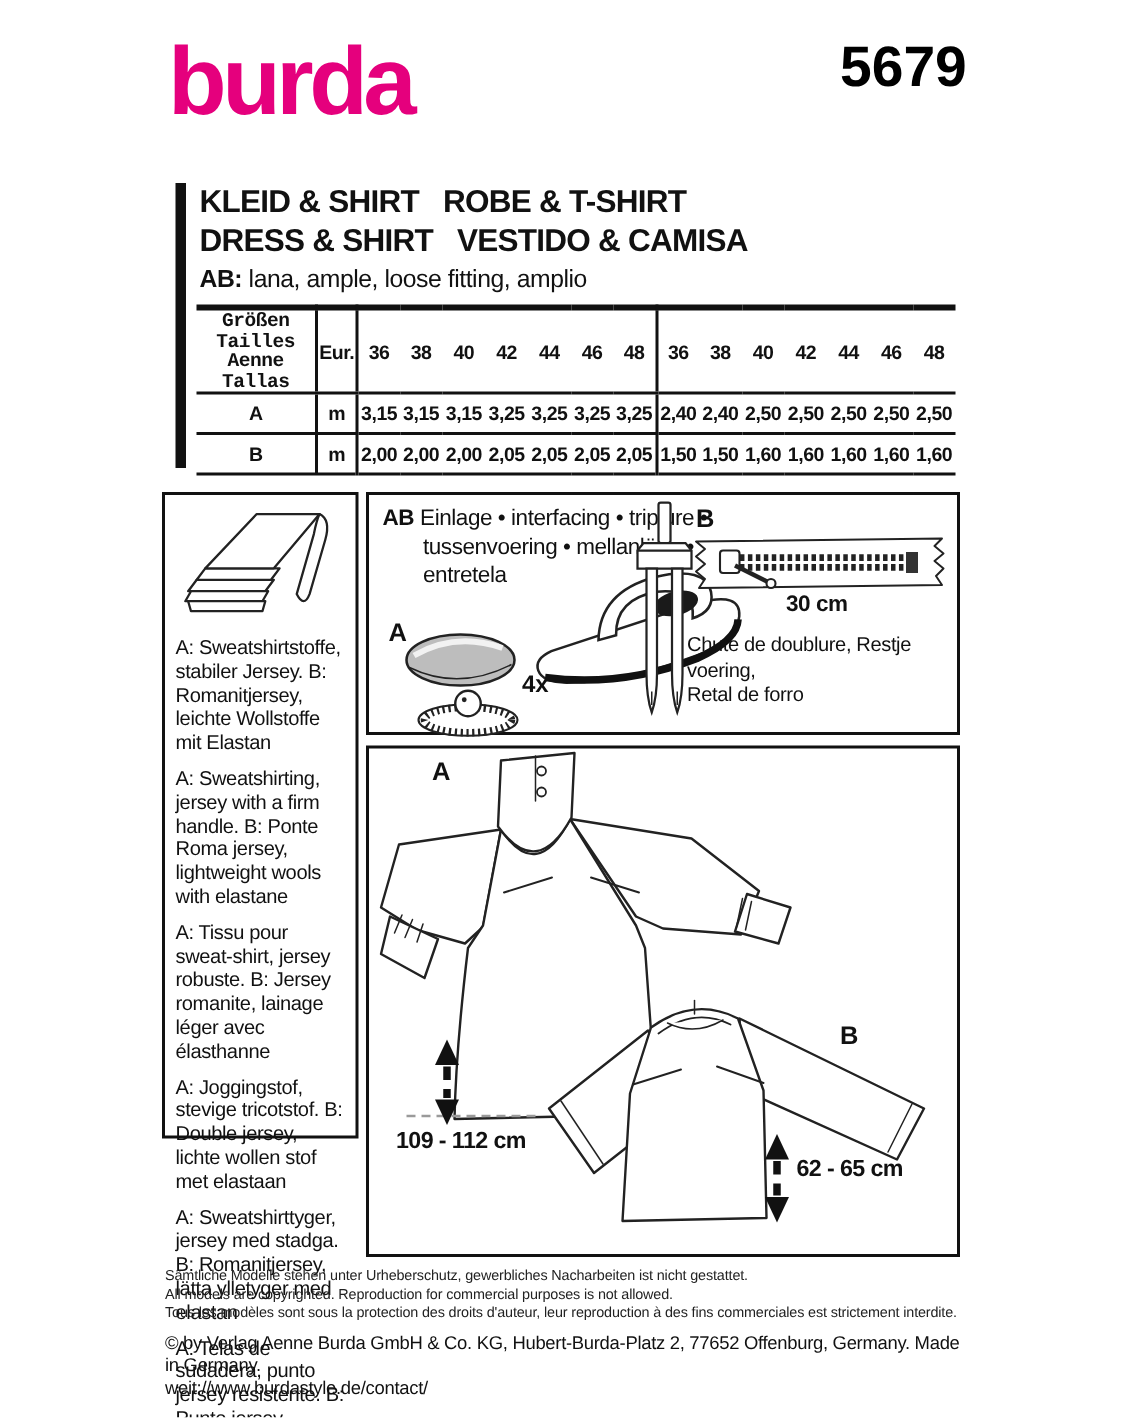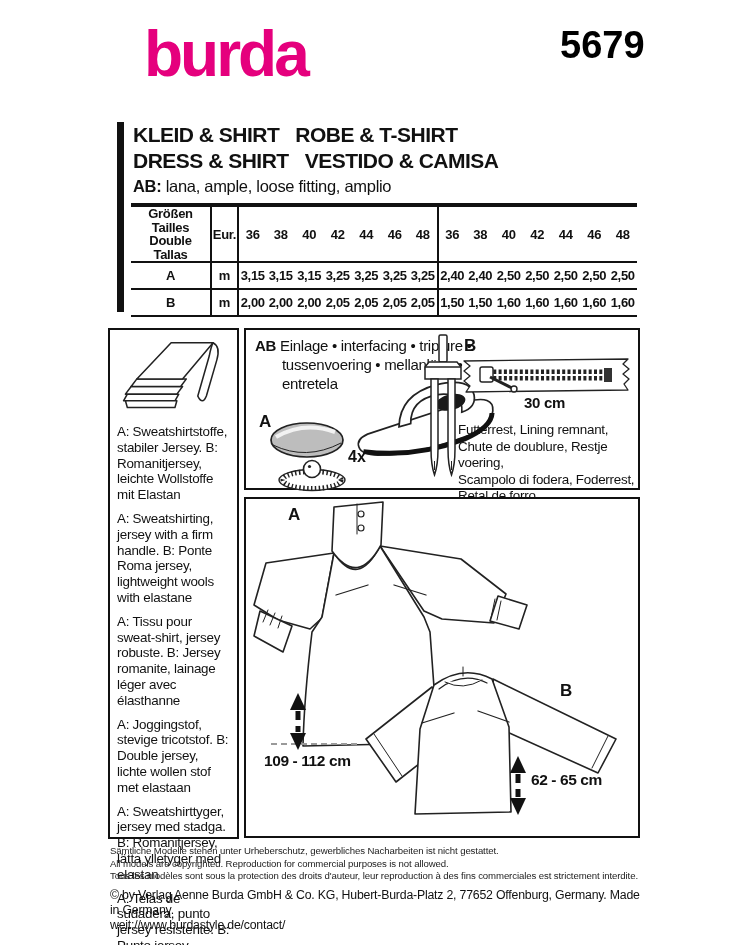--- a/index.html
+++ b/index.html
@@ -1,41 +1,41 @@
 <!DOCTYPE html>
 <html><head>
 <meta charset="utf-8">
 <style>
   html,body{margin:0;padding:0;background:#ffffff;}
   .page{position:relative;width:752px;height:945px;background:#fff;overflow:hidden;
         font-family:"Liberation Sans",sans-serif;color:#111;}
   .abs{position:absolute;}
 
   
-  .logo-main{font-weight:bold;font-size:64px;letter-spacing:-3px;color:#e5007d;line-height:1;margin-left:32px;}
+  .logo-main{font-weight:bold;font-size:64px;letter-spacing:-3px;color:#e5007d;line-height:1;}
   .logo-sub{font-family:"Liberation Serif",serif;font-weight:bold;font-size:37px;color:#8c8c8c;line-height:1;letter-spacing:1px;}
   .pattern-number{font-weight:bold;font-size:38px;letter-spacing:0;color:#000;line-height:1;}
 
   
   .title-line{font-weight:bold;font-size:21px;line-height:26px;white-space:pre;letter-spacing:-0.5px;}
   .ab-line{font-size:16.5px;letter-spacing:-0.3px;}
   .ab-line b{font-weight:bold;}
   .vbar{background:#111;}
 
   
   table.sizes{border-collapse:collapse;table-layout:fixed;width:506px;
       border-top:4px solid #111;border-bottom:2.5px solid #111;}
   table.sizes td{padding:0;font-size:13px;font-weight:bold;text-align:center;letter-spacing:-0.3px;vertical-align:middle;}
   tr.r-groups td{height:20px;border-bottom:2px solid #111;font-size:14.5px;}
   tr.r-sizes td{height:34px;border-bottom:2px solid #111;}
   tr.r-a td{height:25px;border-bottom:2px solid #111;}
   tr.r-b td{height:25px;}
   td.vl{border-left:2px solid #111;}
   td.rowlabel{text-align:left;padding-left:4px;font-size:15px;}
-  td.sizehdr{text-align:left;padding-left:3px;font-size:12.5px;line-height:13.5px;}
+  td.sizehdr{text-align:left;padding-left:3px;font-size:12.5px;line-height:13.5px;font-family:Liberation Mono, monospace;}
 
   
   .box{border:2.5px solid #111;box-sizing:border-box;background:#fff;}
 
   .fab-par{font-size:13.4px;line-height:15.8px;letter-spacing:-0.25px;margin:0 0 8px 0;}
 
   .interf-line1{font-size:15px;line-height:19px;letter-spacing:-0.3px;}
   .interf-line1 b{font-weight:bold;margin-right:4px;}
   .interf-more{font-size:15px;line-height:19px;letter-spacing:-0.3px;padding-left:27px;}
   .big-label{font-weight:bold;font-size:17px;}
@@ -68,21 +68,21 @@
     <table class="sizes">
       <colgroup>
         <col style="width:80px">
           <col style="width:27px">
         <col span="14" style="width:28.5px">
       </colgroup>
       <tbody>
       <tr class="r-sizes" id="tr-sizes">
         <td class="sizehdr">
           <div>Größen  Tailles</div>
-          <div>Double  Tallas</div>
+          <div>Aenne  Tallas</div>
         </td>
         <td class="vl">Eur.</td>
       <td class="vl">36</td>
             <td>38</td>
             <td>40</td>
             <td>42</td>
             <td>44</td>
             <td>46</td>
             <td>48</td>
             <td class="vl">36</td>
@@ -126,21 +126,21 @@
             <td>1,60</td>
             <td>1,60</td>
             <td>1,60</td>
             <td>1,60</td>
             <td>1,60</td>
           </tr>
     </tbody>
       </table>
   </div>
 
-  <div class="abs box" style="left:108px;top:328px;width:131px;height:511px;padding:5px 7px;">
+  <div class="abs box" style="left:108px;top:328px;width:131px;height:431px;padding:5px 7px;">
     <svg width="110" height="80" viewBox="0 0 110 84" style="margin:2px auto 7px auto;">
       <g stroke="#222" stroke-width="1.6" fill="#fff" stroke-linejoin="round">
         <path d="M10,52 L64,52 L58,60 L4,60 Z"></path>
         <path d="M6,60 L60,60 L56,67 L2,67 Z"></path>
         <path d="M4,67 L58,67 L56,74 L6,74 Z"></path>
         <path d="M10,52 L16,44 L68,44 L62,52 Z"></path>
         <path d="M16,44 L52,6 L96,6 L64,44 Z"></path>
         <path d="M96,6 Q104,10 100,24 L89,62 Q85,72 80,62 L92,20 Q94,10 96,6 Z"></path>
       </g>
     </svg>
@@ -203,23 +203,21 @@
       <line x1="34" y1="23" x2="156" y2="23" stroke="#222" stroke-width="11" stroke-dasharray="3,2.3"></line>
       <line x1="34" y1="23" x2="156" y2="23" stroke="#fff" stroke-width="2"></line>
       <rect x="150" y="16" width="8" height="14" fill="#333"></rect>
       <rect x="26" y="15" width="13" height="15" rx="2" fill="#fff" stroke="#222" stroke-width="1.4"></rect>
       <line x1="36" y1="25" x2="58" y2="36" stroke="#222" stroke-width="3"></line>
       <circle cx="60" cy="37" r="3" fill="#fff" stroke="#222" stroke-width="1.4"></circle>
     </svg>
     <div class="abs zip-len" style="left:278px;top:64px;">30 cm</div>
 
     <div class="abs" style="left:212px;top:92px;">
-        <div class="lining-line">Futterrest, Lining remnant,</div>
         <div class="lining-line">Chute de doublure, Restje voering,</div>
-        <div class="lining-line">Scampolo di fodera, Foderrest,</div>
         <div class="lining-line">Retal de forro</div>
       </div>
   </div>
 
   <div class="abs box" style="left:244px;top:497px;width:396px;height:341px;">
     <svg class="abs" style="left:0;top:0;" width="391" height="336" viewBox="0 0 391 336">
 
       <g stroke="#222" stroke-width="1.6" fill="#fff" stroke-linejoin="round" stroke-linecap="round">
 
         <path d="M88,54 L20,64 L8,106 L32,121 L64,130 L76,119 Z"></path>

